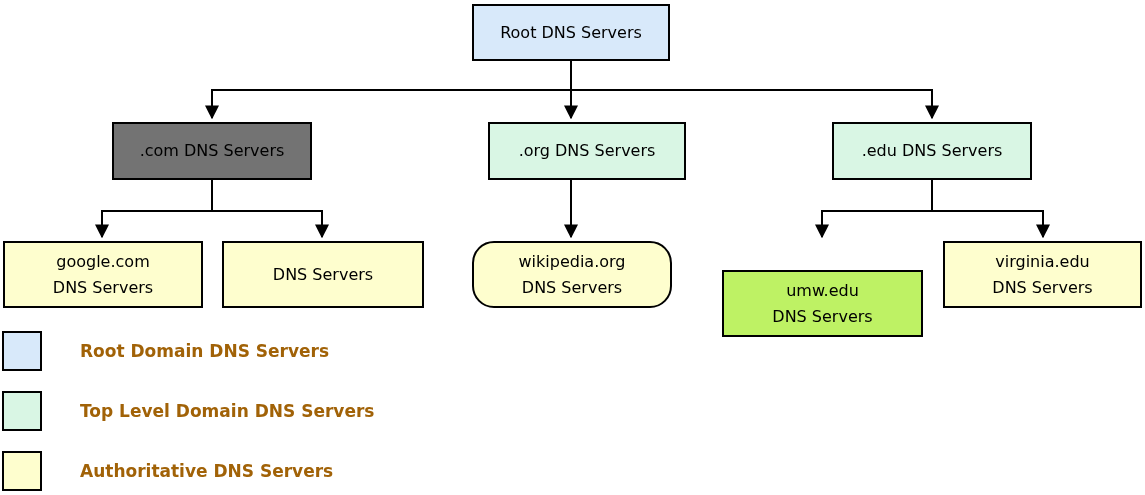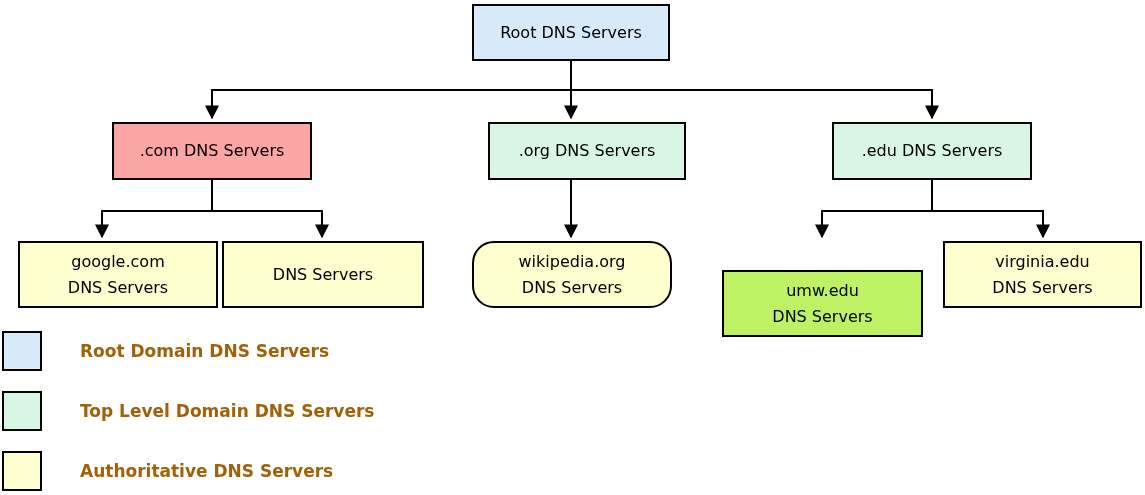--- a/index.html
+++ b/index.html
@@ -32,21 +32,21 @@
     justify-content: center;
     text-align: center;
     font-size: 16px;
     color: #000000;
     line-height: 26px;
   }
   .node-root      { left: 472px; top: 4px;   width: 198px; height: 57px; }
   .node-com       { left: 112px; top: 122px; width: 200px; height: 58px; }
   .node-org       { left: 488px; top: 122px; width: 198px; height: 58px; }
   .node-edu       { left: 832px; top: 122px; width: 200px; height: 58px; }
-  .node-google    { left: 18px;   top: 241px; width: 200px; height: 67px; }
+  .node-google    { left: 3px;   top: 241px; width: 200px; height: 67px; }
   .node-amazon    { left: 222px; top: 241px; width: 202px; height: 67px; }
   .node-wikipedia { left: 472px; top: 241px; width: 200px; height: 67px; border-radius: 22px; }
   .node-umw       { left: 722px; top: 241px; width: 201px; height: 67px; }
   .node-virginia  { left: 943px; top: 241px; width: 199px; height: 67px; }
   .legend {
     position: absolute;
     left: 0;
     top: 331px;
     width: 500px;
   }
@@ -105,21 +105,21 @@
     <line x1="932" y1="180" x2="932" y2="212" stroke="#000000" stroke-width="2"></line>
     <line x1="821" y1="211" x2="1044" y2="211" stroke="#000000" stroke-width="2"></line>
     <line x1="822" y1="210" x2="822" y2="237" stroke="#000000" stroke-width="2" marker-end="url(#arrow)"></line>
     <line x1="1043" y1="210" x2="1043" y2="237" stroke="#000000" stroke-width="2" marker-end="url(#arrow)"></line>
   </svg>
 
   <div class="node node-root" style="background-color: rgb(216, 233, 250);">
     <span>Root DNS Servers</span>
   </div>
 
-  <div class="node node-com" style="background-color: #fca5a5;">
+  <div class="node node-com" style="background-color: #737373;">
     <span>.com DNS Servers</span>
   </div>
   <div class="node node-org" style="background-color: rgb(217, 246, 228);">
     <span>.org DNS Servers</span>
   </div>
   <div class="node node-edu" style="background-color: rgb(217, 246, 228);">
     <span>.edu DNS Servers</span>
   </div>
 
   <div class="node node-google" style="background-color: rgb(254, 254, 206);">

